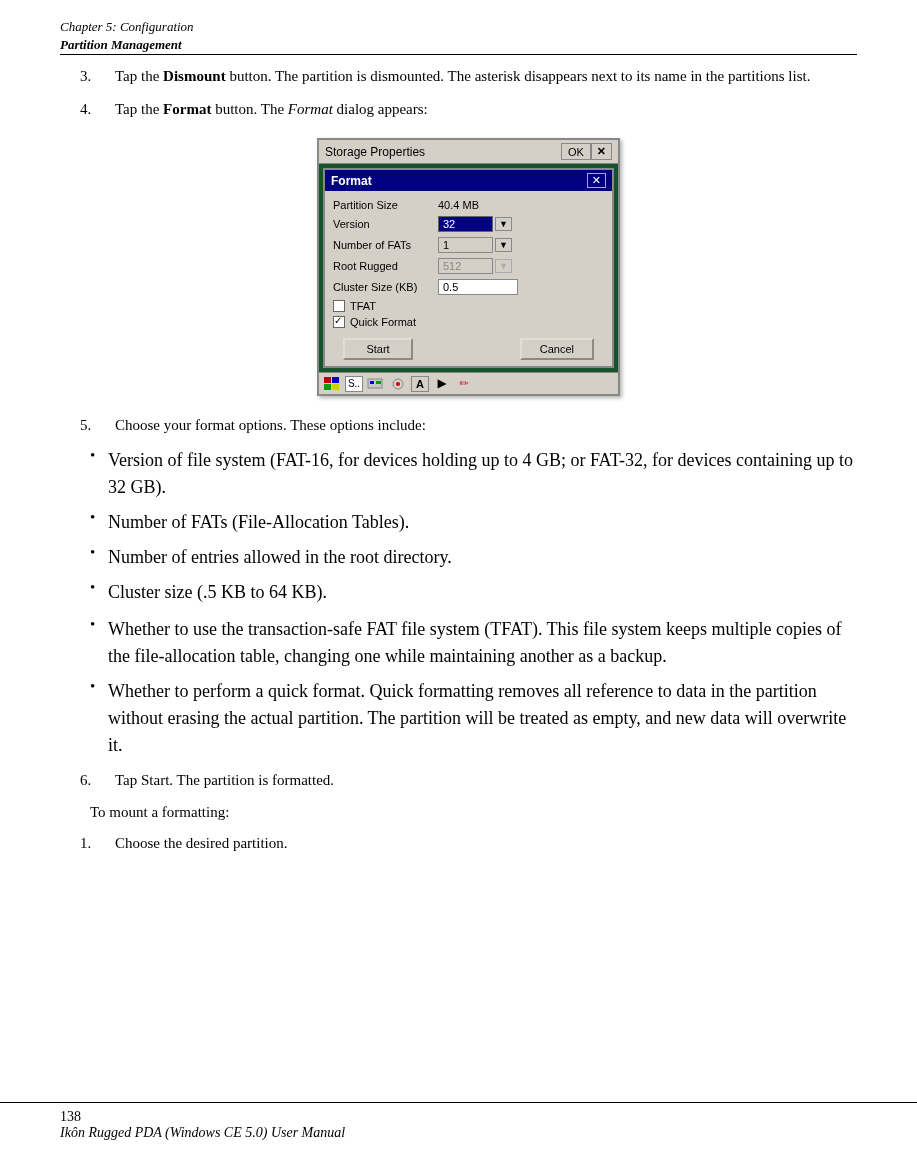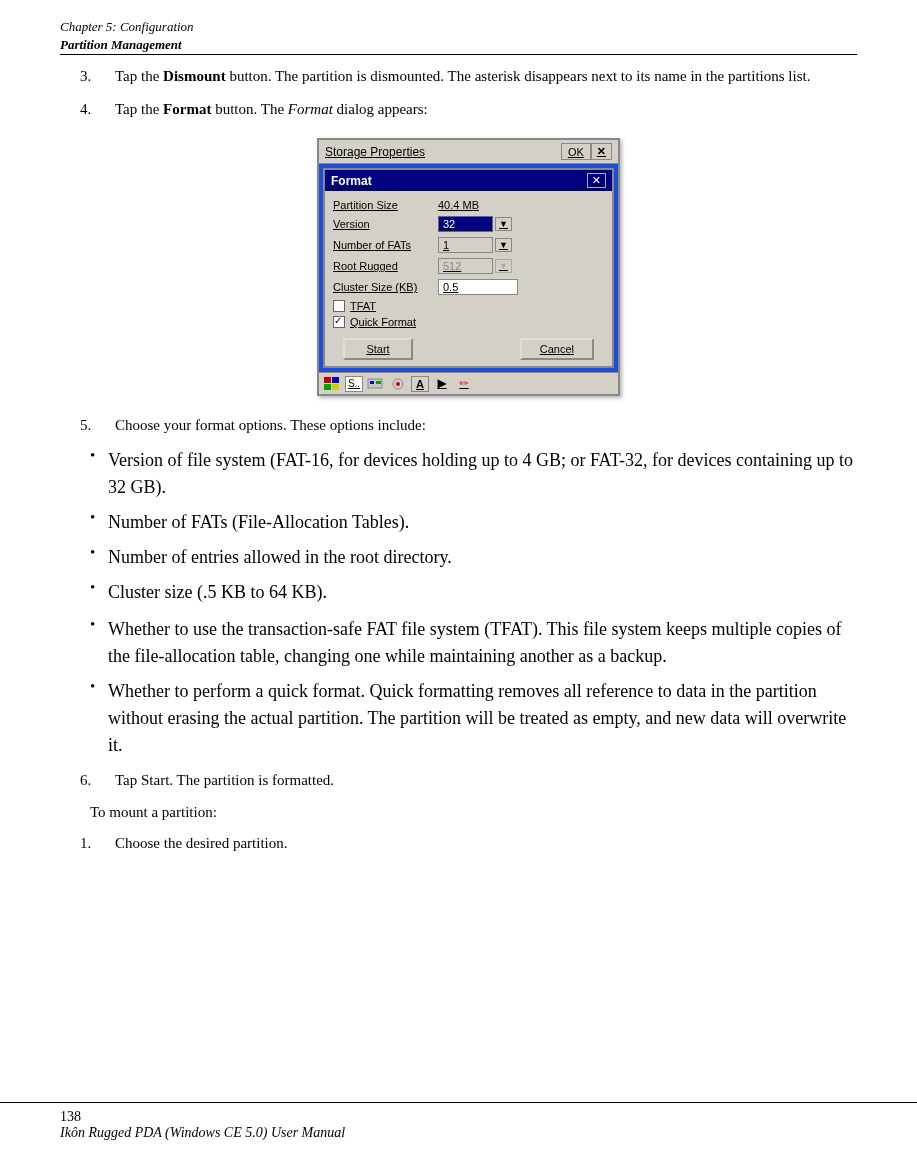--- a/index.html
+++ b/index.html
@@ -66,24 +66,23 @@
 
     
     .dialog-container {
       display: flex;
       justify-content: center;
       margin: 18px 0 18px 0;
     }
 
     .dialog-outer {
       border: 2px solid #888;
-      background: #1d4ed8;
+      background: #14532d;
       width: 303px;
       box-shadow: 2px 2px 4px rgba(0,0,0,0.3);
-      text-decoration: underline;
     }
 
     .dialog-titlebar {
       background: #d4d0c8;
       padding: 3px 6px;
       display: flex;
       align-items: center;
       justify-content: space-between;
       border-bottom: 1px solid #888;
     }
@@ -494,21 +493,21 @@
         <span class="bullet-symbol">•</span>
         <span class="bullet-text">Whether to perform a quick format. Quick formatting removes all reference to data in the partition without erasing the actual partition. The partition will be treated as empty, and new data will overwrite it.</span>
       </div>
     </div>
 
     <div class="numbered-item">
       <span class="item-number">6.</span>
       <span class="item-text">Tap Start. The partition is formatted.</span>
     </div>
 
-    <div class="regular-text">To mount a partition:</div>
+    <div class="regular-text">To mount a formatting:</div>
 
     <div class="numbered-item">
       <span class="item-number">1.</span>
       <span class="item-text">Choose the desired partition.</span>
     </div>
 
   </div>
 
   <div class="footer">
     <span class="footer-page">138</span>

